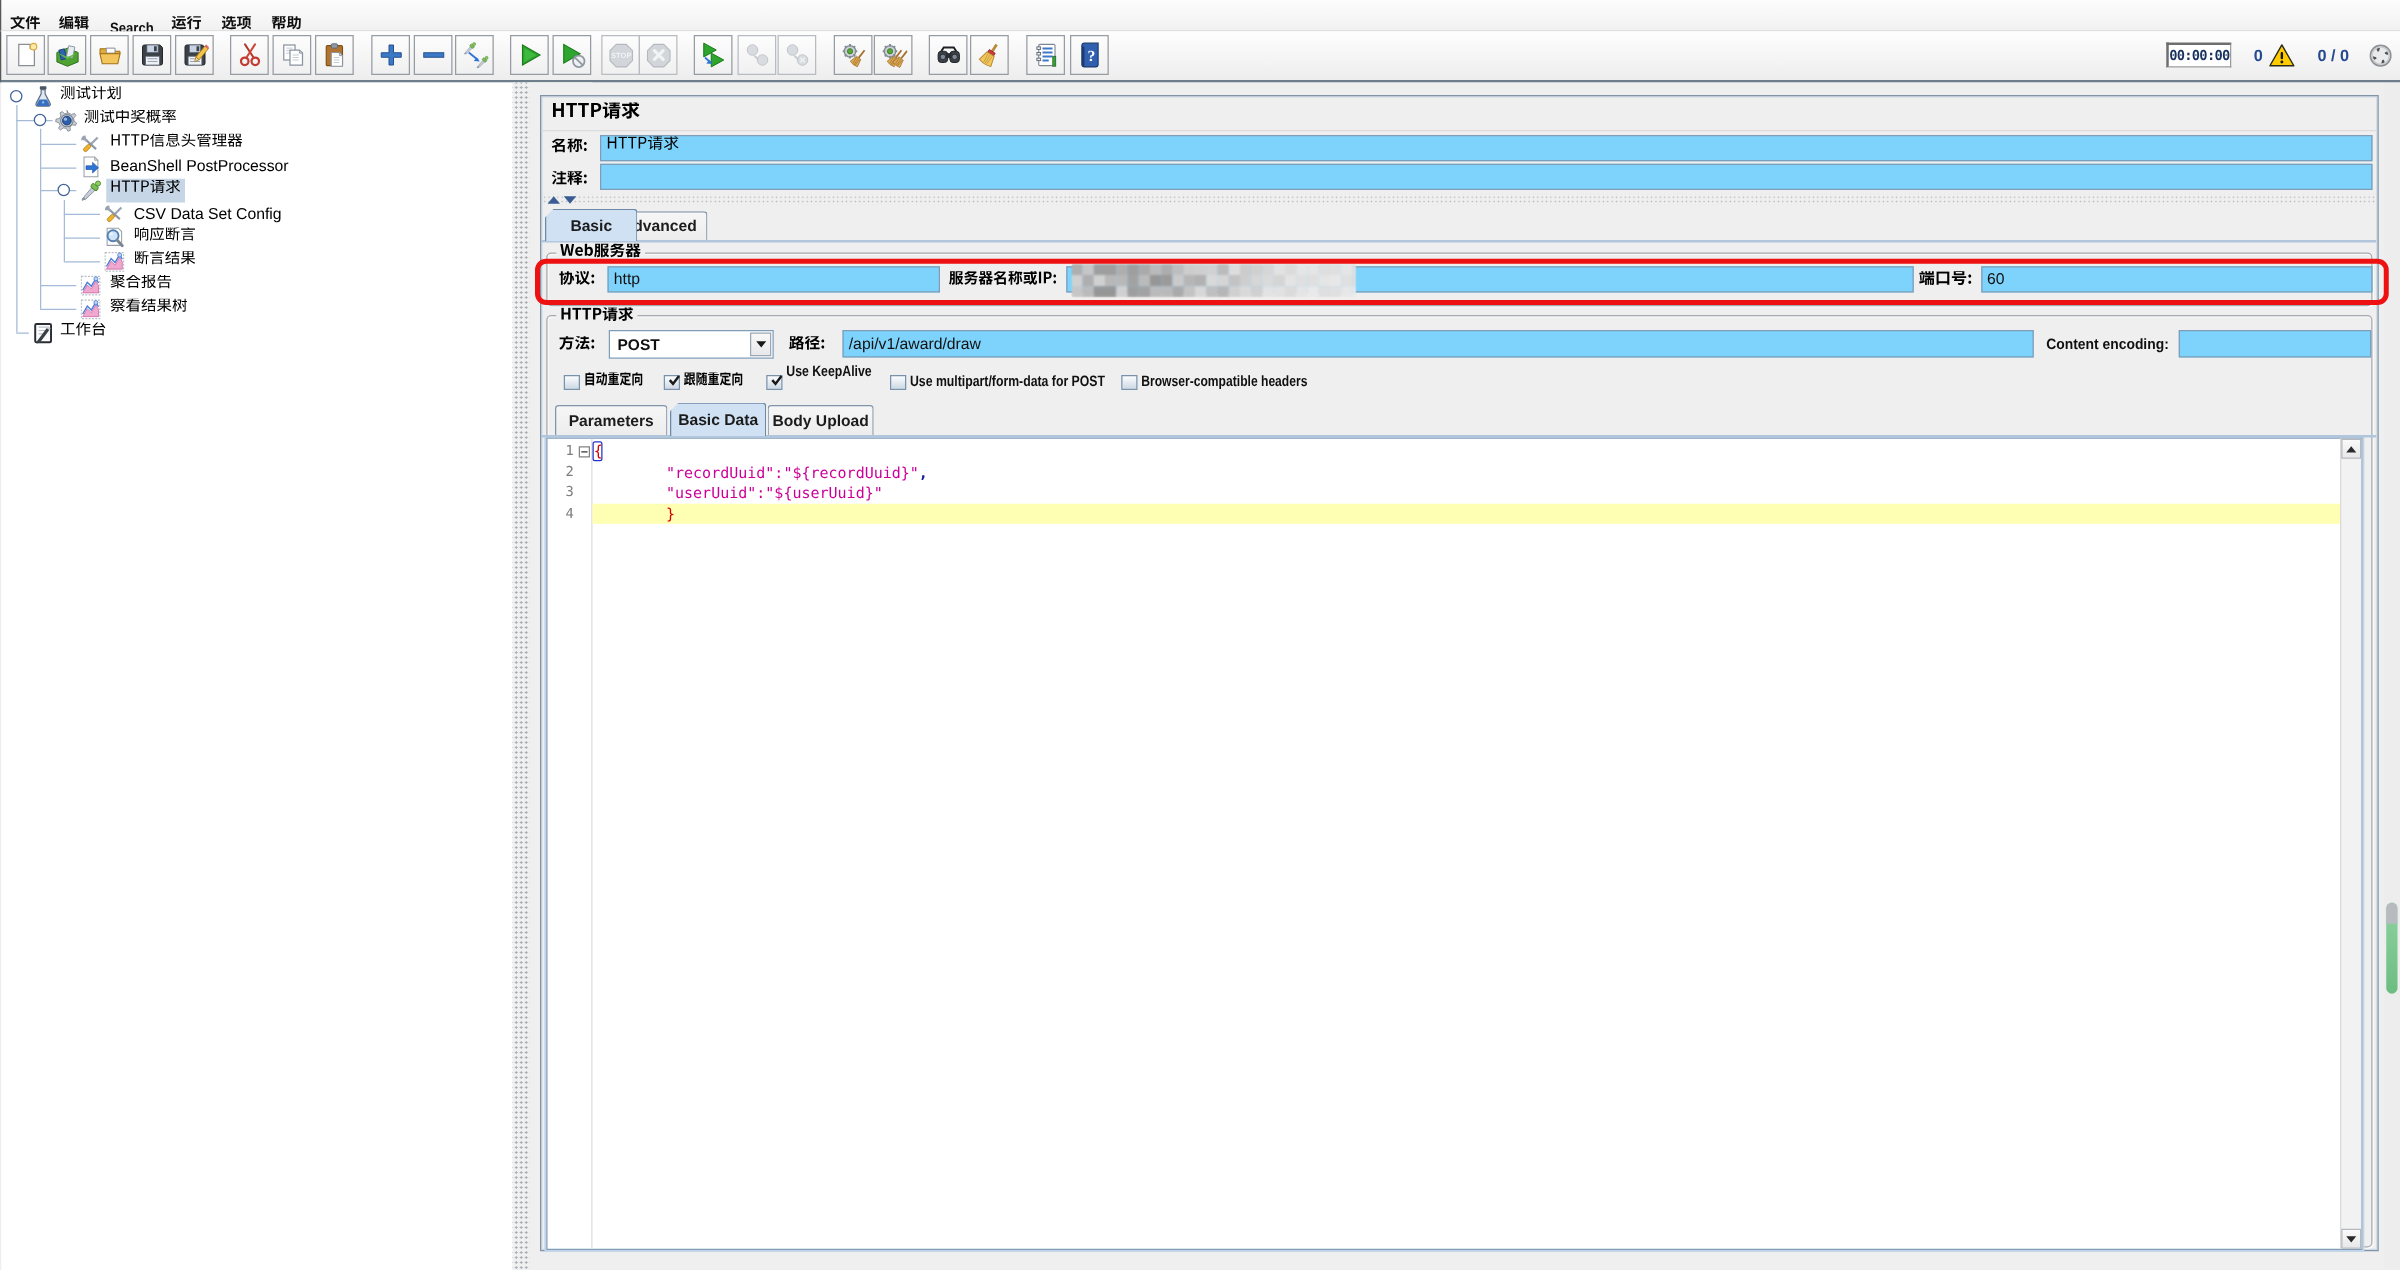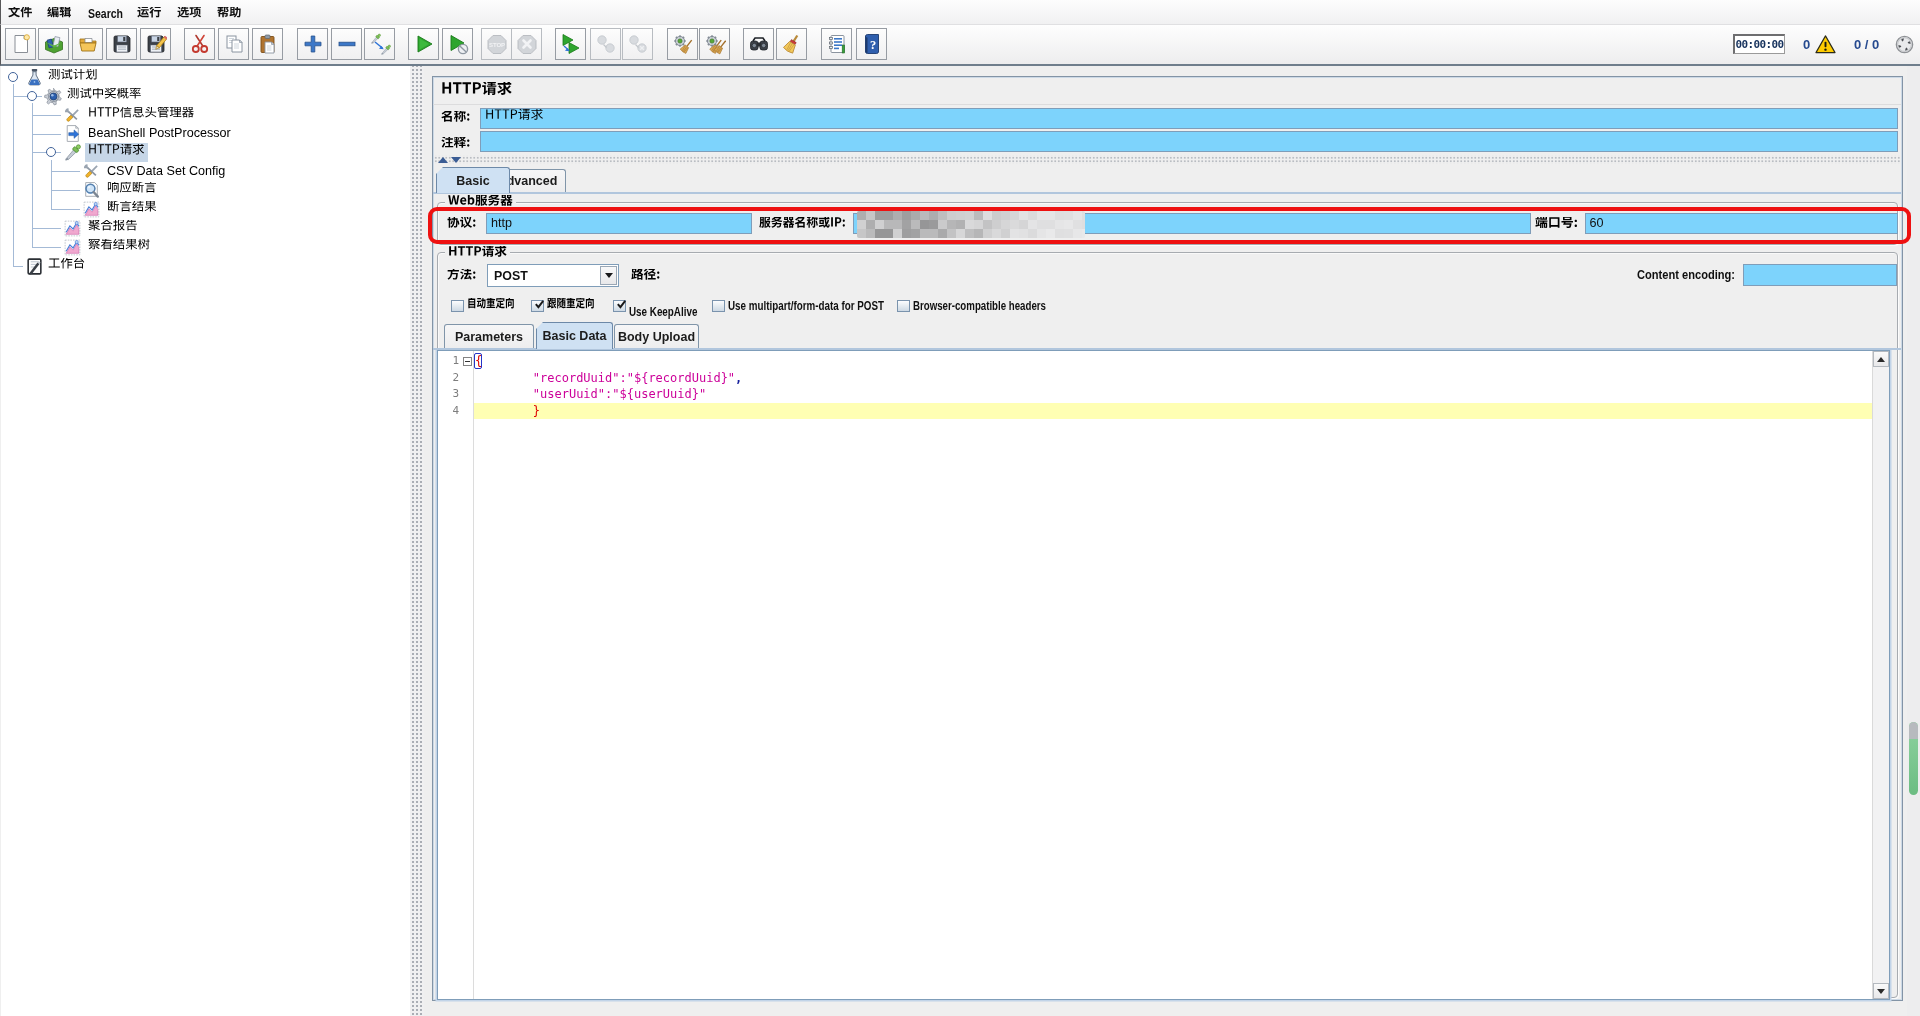--- a/index.html
+++ b/index.html
@@ -2,21 +2,21 @@
 <html><head>
 <meta charset="utf-8">
 <title>Apache JMeter</title>
 <style>
 *{margin:0;padding:0;box-sizing:border-box}
 html,body{width:1920px;height:1016px;overflow:hidden}
 body{font-family:"Liberation Sans","DejaVu Sans",sans-serif;background:#efefef;position:relative}
 .sr{position:absolute;width:1px;height:1px;overflow:hidden;clip-path:inset(50%);opacity:0}
 .zt{display:inline-block;vertical-align:top}
 .menubar{position:absolute;left:0;top:0;width:1920px;height:25px;background:linear-gradient(#fdfdfd,#f1f1f2);border-bottom:1px solid #e0e0e2;border-left:1px solid #58585a}
-.menuitem{position:absolute;top:0;height:28px;display:flex;align-items:center}
+.menuitem{position:absolute;top:0;height:28px;display:flex;align-items:flex-end}
 .mtx{font-size:12px;font-weight:bold;color:#101010;display:inline-block;transform:scaleX(0.875);transform-origin:0 50%;line-height:12px}
 .toolbar{position:absolute;left:0;top:25px;width:1920px;height:41px;background:linear-gradient(#fefefe,#ededee);border-bottom:2px solid #6f7e8c;border-left:1px solid #58585a}
 .tbtn{position:absolute;top:3px;width:31px;height:32px;background:linear-gradient(#fdfdfd,#f0f0f1);border:1px solid #979ca3;display:flex;align-items:center;justify-content:center}
 .tbtn.disabled{border-color:#b8bcc1}
 .timerbox{position:absolute;left:1732px;top:9px;width:52px;height:20px;background:#fff;border:1px solid #9a9a9a;border-top:2px solid #6e6e70;border-left:2px solid #6e6e70;font-family:"DejaVu Sans Mono",monospace;font-size:11px;font-weight:bold;color:#17335e;display:flex;align-items:center;justify-content:center;letter-spacing:-0.6px}
 .cntr{position:absolute;top:12px;font-size:13px;font-weight:bold;color:#264a8f;white-space:pre}
 .warnicn,.ballicn{position:absolute}
 .treepanel{position:absolute;left:1px;top:66px;width:473px;height:950px;background:#fff}
 .trow{position:absolute;left:0;width:100%;height:19px}
 .ticon{position:absolute;top:0}
@@ -882,20 +882,23 @@
           <div class="cbarr"></div>
         </div>
       </div>
       <div class="" style="position:absolute;left:198.0px;top:192.0px;"><span class="sr">路径:</span><svg class="zt " width="36" height="16" viewBox="0 0 36 16" aria-hidden="true">
           <g fill="#000000" transform="translate(0,9.6) scale(0.0252,-0.0252)">
             <use href="#gB8DEF" x="0"></use>
             <use href="#gB5F84" x="500"></use>
             <use href="#gB003A" x="1000"></use>
           </g>
         </svg></div>
+      <div class="field" style="position:absolute;left:241.0px;top:187.0px;width:953px;height:22px">
+        <span class="fv">/api/v1/award/draw</span>
+      </div>
       <div class="enclabel" style="left:1204.0px;top:191.0px"><span style="display:inline-block;transform:scaleX(0.925);transform-origin:0 0;white-space:pre">Content encoding:</span></div>
       <div class="field" style="position:absolute;left:1310.0px;top:187.0px;width:154px;height:22px">
         <span class="fv"></span>
       </div>
       <div class="cbox" style="left:18.0px;top:222.5px"></div>
       <div class="" style="position:absolute;left:34.0px;top:220.5px;"><span class="sr">自动重定向</span><svg class="zt " width="48" height="15" viewBox="0 0 48 15" aria-hidden="true">
           <g fill="#000000" transform="translate(0,9.3) scale(0.019032,-0.0244)">
             <use href="#gB81EA" x="0"></use>
             <use href="#gB52A8" x="500"></use>
             <use href="#gB91CD" x="1000"></use>
@@ -915,21 +918,21 @@
             <use href="#gB91CD" x="1000"></use>
             <use href="#gB5B9A" x="1500"></use>
             <use href="#gB5411" x="2000"></use>
           </g>
         </svg></div>
       <div class="cbox" style="left:180.0px;top:222.5px">
         <svg width="13" height="13" viewBox="0 0 12 12">
           <path d="M2.6 5.6 L5 8.4 L9.4 2.6" fill="none" stroke="#1a1a1a" stroke-width="1.8"></path>
         </svg>
       </div>
-      <div class="" style="position:absolute;left:196.0px;top:226px;text-decoration:underline;"><span class="cblab" style="transform:scaleX(0.820)">Use KeepAlive</span></div>
+      <div class="" style="position:absolute;left:196.0px;top:212px;text-decoration:underline;"><span class="cblab" style="transform:scaleX(0.820)">Use KeepAlive</span></div>
       <div class="cbox" style="left:279.0px;top:222.5px"></div>
       <div class="" style="position:absolute;left:295.0px;top:220.5px;"><span class="cblab" style="transform:scaleX(0.818)">Use multipart/form-data for POST</span></div>
       <div class="cbox" style="left:464.0px;top:222.5px"></div>
       <div class="" style="position:absolute;left:480.0px;top:220.5px;"><span class="cblab" style="transform:scaleX(0.807)">Browser-compatible headers</span></div>
       <div class="tab" style="left:11.0px;top:247.0px;width:90px;height:24px">
         <span>Parameters</span>
       </div>
       <div class="tab selq" style="left:103.0px;top:245.0px;width:77px;height:27px">
         <span>Basic Data</span>
       </div>

